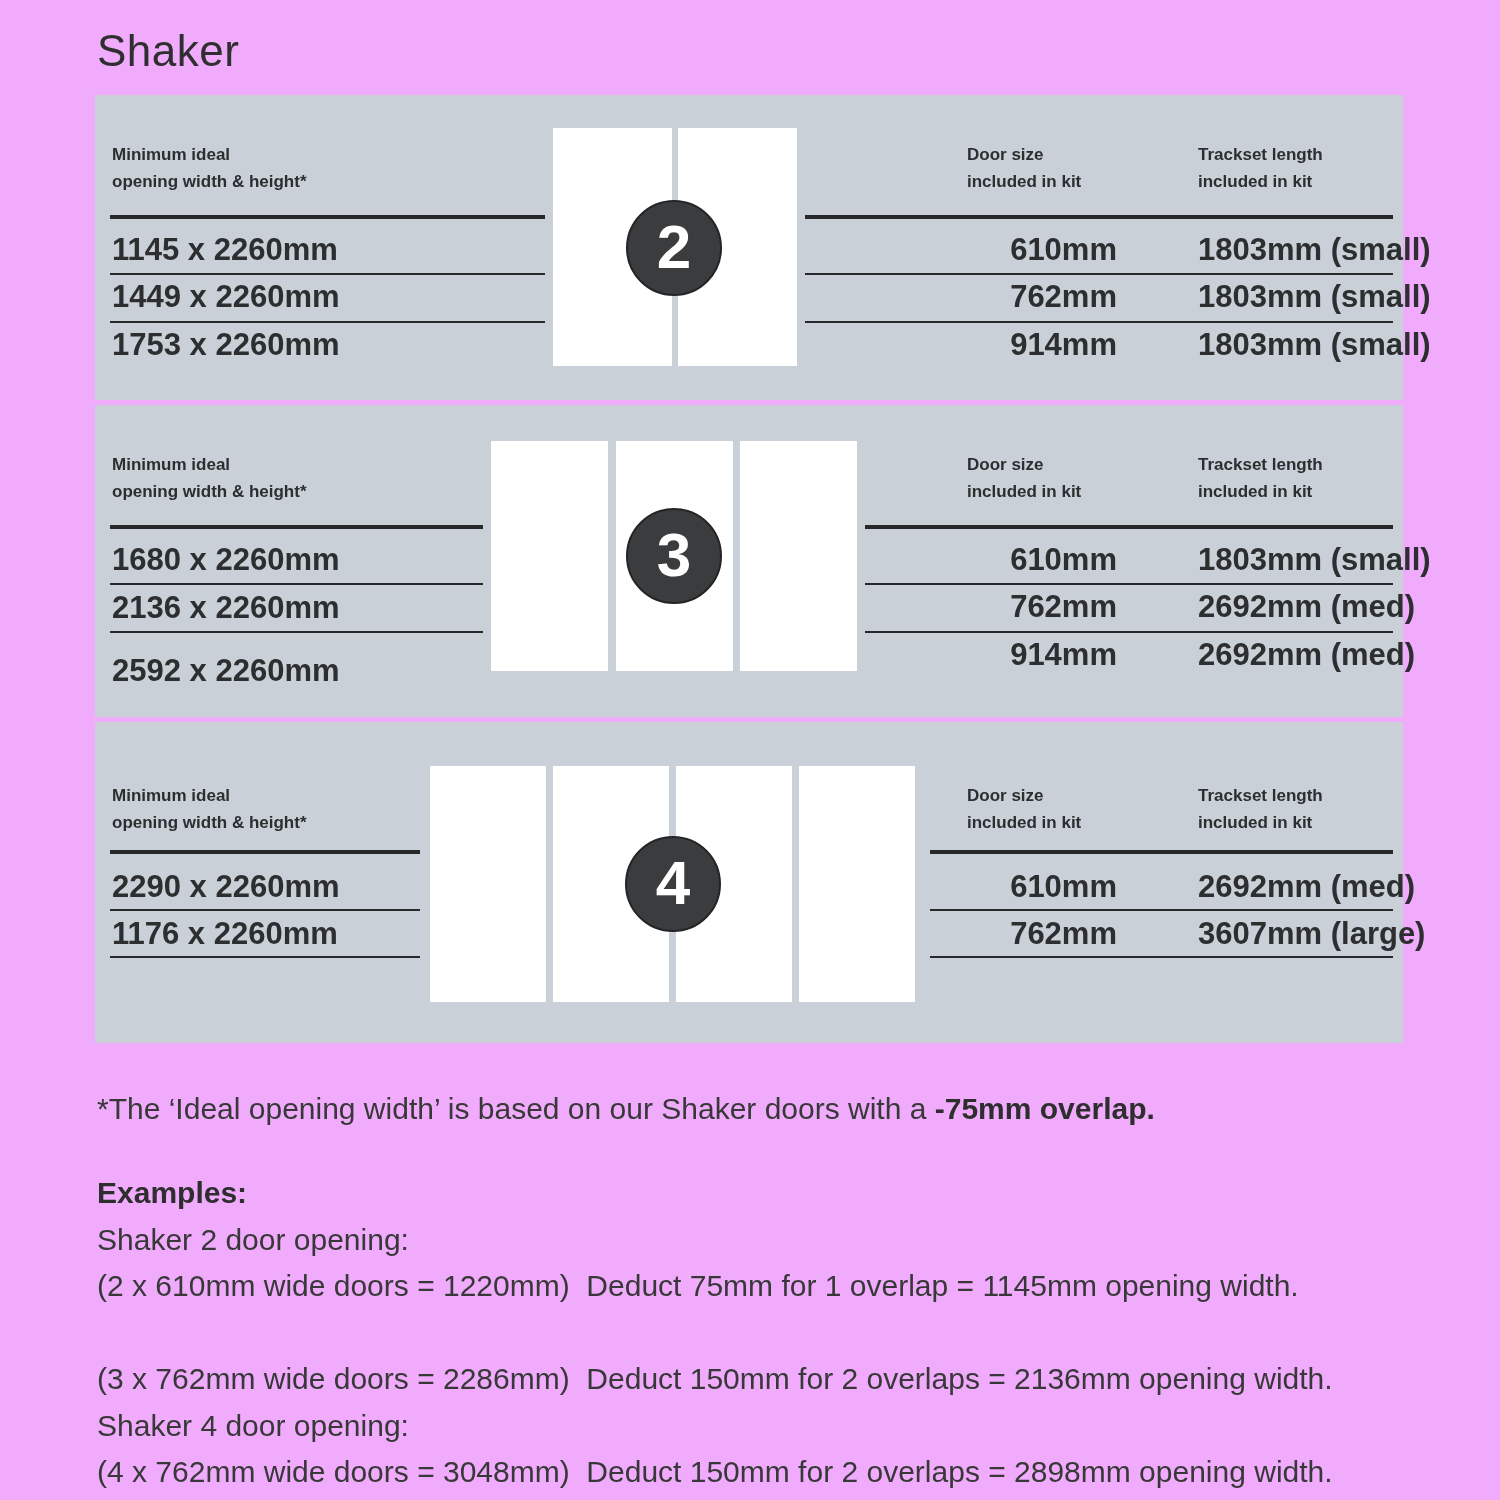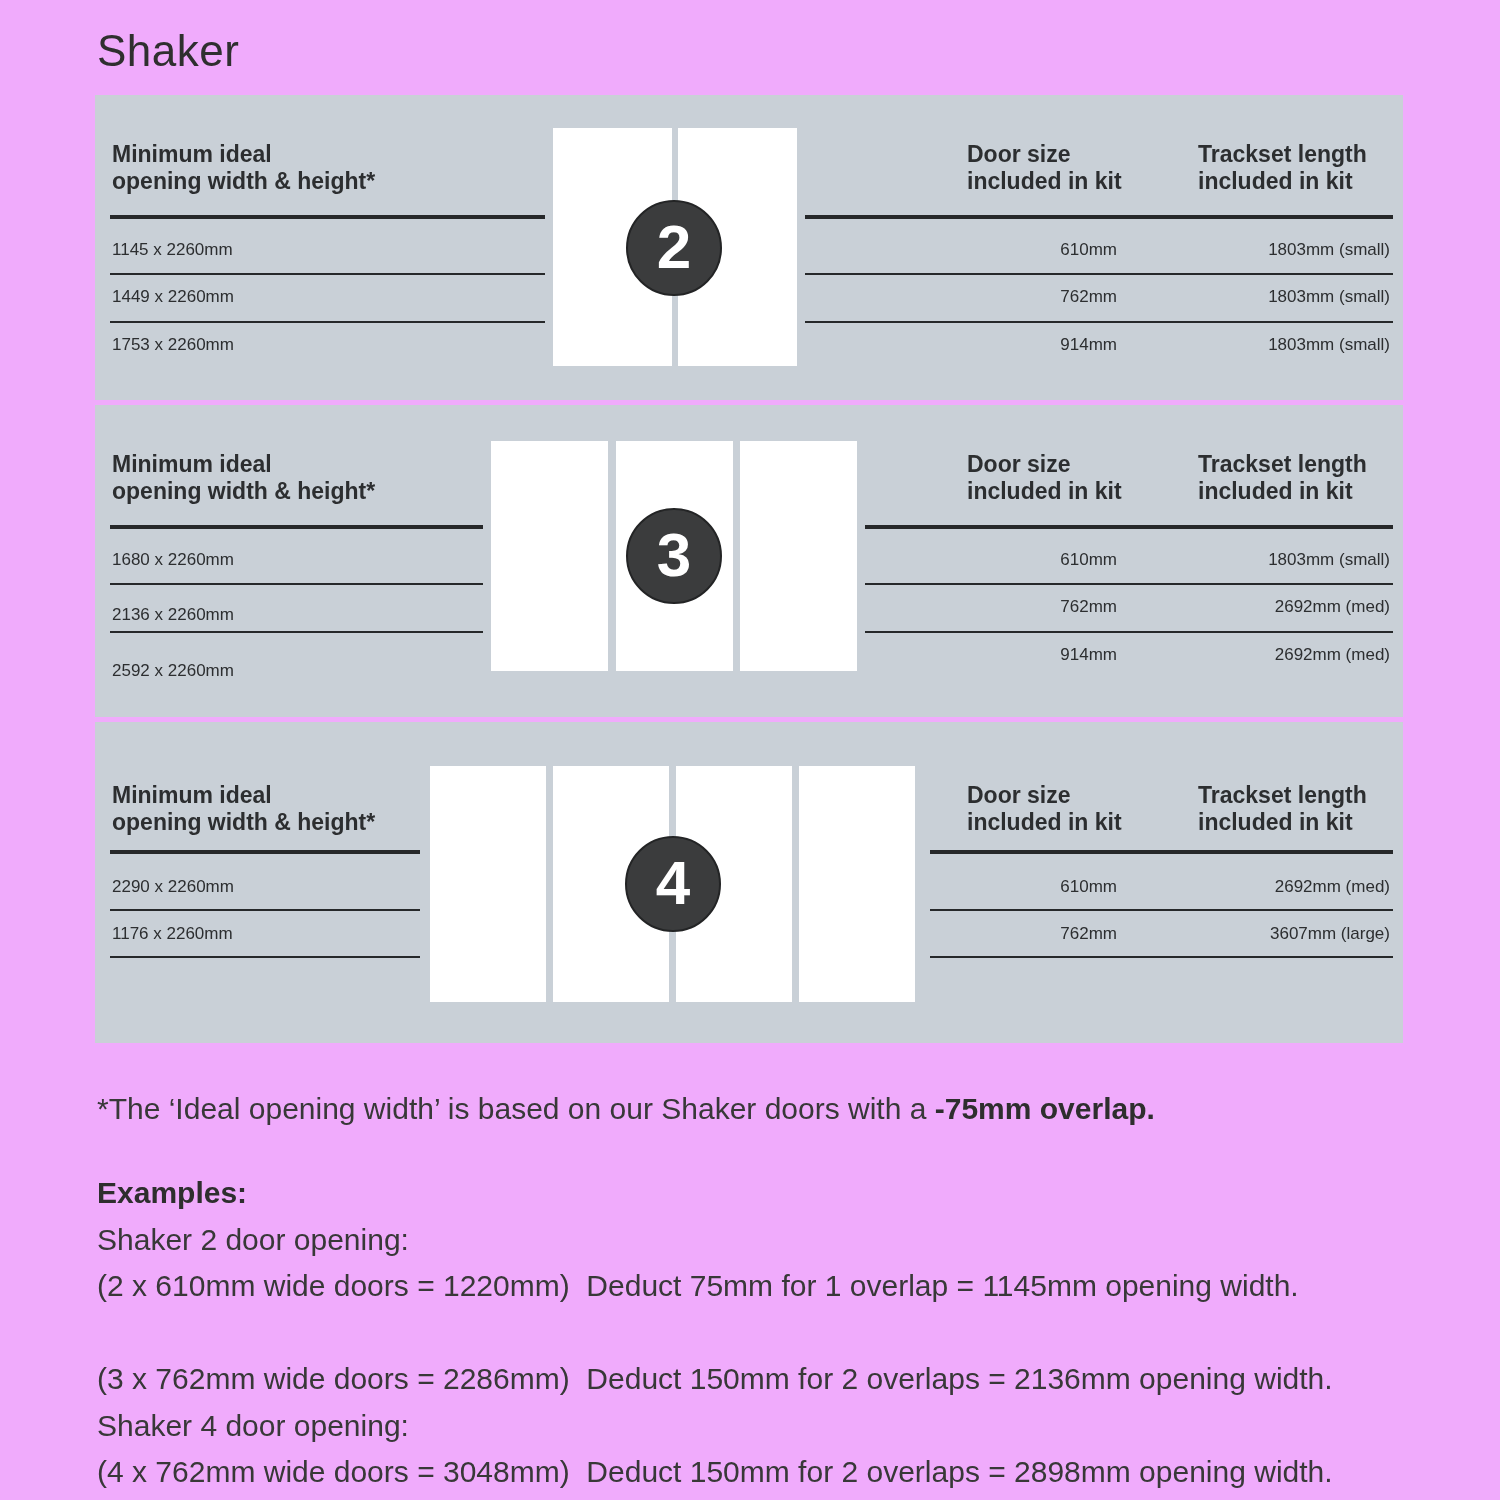--- a/index.html
+++ b/index.html
@@ -17,25 +17,25 @@
     font-family:"Liberation Sans","DejaVu Sans",sans-serif;overflow:hidden;
   }
   .title{
     position:absolute;left:97px;top:26px;font-size:44px;font-weight:400;
     color:#2f2f2f;letter-spacing:0.5px;margin:0;
   }
   .panel{
     position:absolute;left:95px;width:1308px;background:var(--panel-bg);
   }
   .hdr{
-    position:absolute;font-size:23px;font-weight:700;color:var(--text-dark);
+    position:absolute;font-size:17px;font-weight:700;color:var(--text-dark);
     line-height:27px;white-space:nowrap;
   }
   .cell{
-    position:absolute;font-size:17px;font-weight:400;color:var(--text-dark);
+    position:absolute;font-size:31px;font-weight:700;color:var(--text-dark);
     height:24px;line-height:24px;white-space:nowrap;
   }
   .num{text-align:right;}
   .rule{position:absolute;background:var(--rule-dark);}
   .thick{height:4px;}
   .thin{height:2px;}
   .door{
     position:absolute;background:var(--door);
   }
   .badge{
@@ -108,21 +108,21 @@
 
   <section class="panel" style="top:405px;height:312px;">
 
     <div class="hdr" style="left:17px;top:46px;">
       <div>Minimum ideal</div>
       <div>opening width &amp; height*</div>
     </div>
     <div class="rule thick" style="left:15px;top:120px;width:373px;"></div>
     <div class="cell" style="left:17px;top:143px;text-align:center;">1680 x 2260mm</div>
     <div class="rule thin" style="left:15px;top:178px;width:373px;"></div>
-    <div class="cell" style="left:17px;top:198px;">2136 x 2260mm</div>
+    <div class="cell" style="left:17px;top:191px;">2136 x 2260mm</div>
     <div class="rule thin" style="left:15px;top:226px;width:373px;"></div>
     <div class="cell" style="left:17px;top:254px;">2592 x 2260mm</div>
 
     <div class="door" style="left:396px;top:36px;width:117px;height:230px;"></div>
     <div class="door" style="left:521px;top:36px;width:117px;height:230px;"></div>
     <div class="door" style="left:645px;top:36px;width:117px;height:230px;"></div>
     <div class="badge" style="left:531px;top:103px;">
       <span>3</span>
     </div>
 

